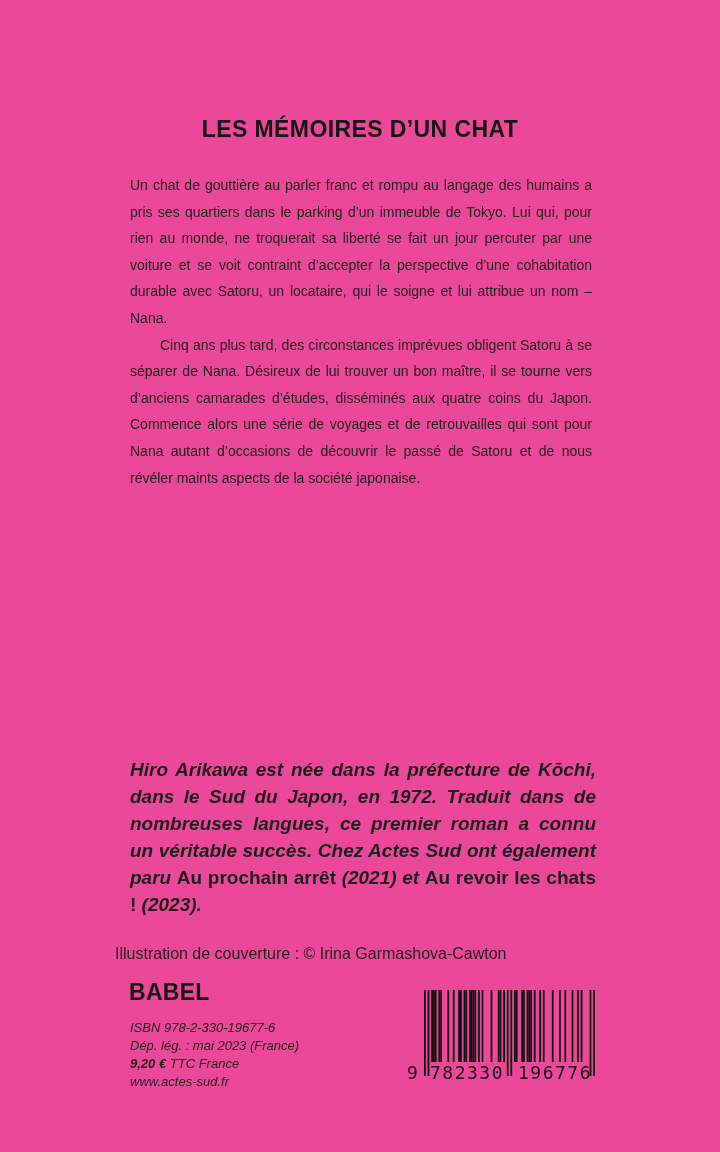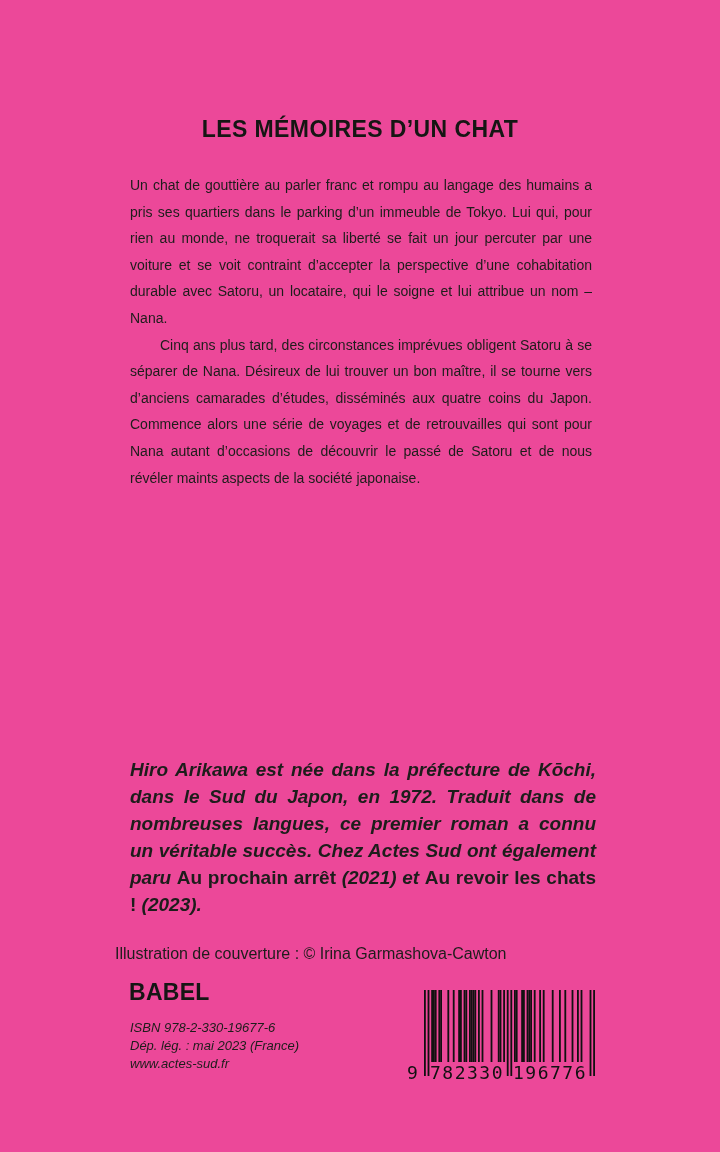--- a/index.html
+++ b/index.html
@@ -87,21 +87,21 @@
   .barcode svg { position: absolute; left: 0; top: 0; }
   .bdigits span {
     position: absolute;
     top: 72px;
     font-family: "DejaVu Sans Mono", monospace;
     font-size: 18px;
     color: #111;
   }
   .bdigit-lead { left: -3px; width: 14px; text-align: left; }
   .bdigit-g1 { left: 20px; width: 74px; letter-spacing: 1.5px; }
-  .bdigit-g2 { left: 103px; width: 84px; letter-spacing: 1.5px; }
+  .bdigit-g2 { left: 103px; width: 84px; text-align: center; letter-spacing: 1.5px; }
 </style>
 </head>
 <body>
 
 <div class="cover">
 
   <h1 class="title">LES MÉMOIRES D’UN CHAT</h1>
 
   <div class="synopsis">
     <p>Un chat de gouttière au parler franc et rompu au langage des humains a pris ses quartiers dans le parking d’un immeuble de Tokyo. Lui qui, pour rien au monde, ne troquerait sa liberté se fait un jour percuter par une voiture et se voit contraint d’accepter la perspective d’une cohabitation durable avec Satoru, un locataire, qui le soigne et lui attribue un nom – Nana.</p>
@@ -110,20 +110,21 @@
 
   <p class="bio"><span>Hiro Arikawa est née dans la préfecture de Kōchi, dans le Sud du Japon, en 1972. Traduit dans de nombreuses langues, ce premier roman a connu un véritable succès. Chez Actes Sud ont également paru </span><span class="roman">Au prochain arrêt</span><span> (2021) et </span><span class="roman">Au revoir les chats !</span><span> (2023).</span></p>
 
   <div class="credits">Illustration de couverture : © Irina Garmashova-Cawton</div>
 
   <div class="publisher">BABEL</div>
 
   <div class="colophon">
     <div class="line">ISBN 978-2-330-19677-6</div>
     <div class="line">Dép. lég. : mai 2023 (France)</div>
+    <div class="line"><span class="price-amount">9,20 €</span><span> TTC France</span></div>
     <div class="line">www.actes-sud.fr</div>
   </div>
 
   <div class="barcode">
     <svg width="192" height="90" viewBox="0 0 192 90" xmlns="http://www.w3.org/2000/svg">
         <rect x="14.00" y="0" width="1.8" height="86" fill="#111111"></rect>
         <rect x="17.60" y="0" width="1.8" height="86" fill="#111111"></rect>
         <rect x="21.20" y="0" width="1.8" height="72" fill="#111111"></rect>
         <rect x="23.00" y="0" width="1.8" height="72" fill="#111111"></rect>
         <rect x="24.80" y="0" width="1.8" height="72" fill="#111111"></rect>

